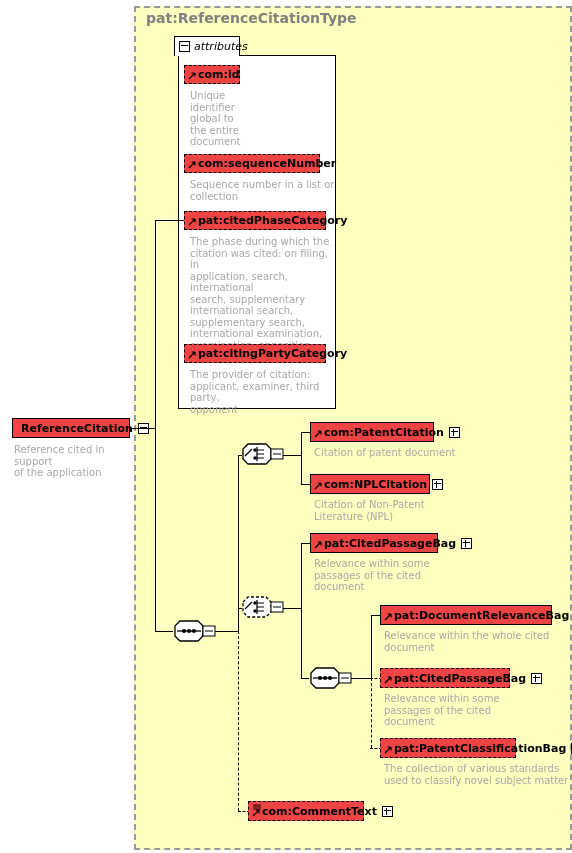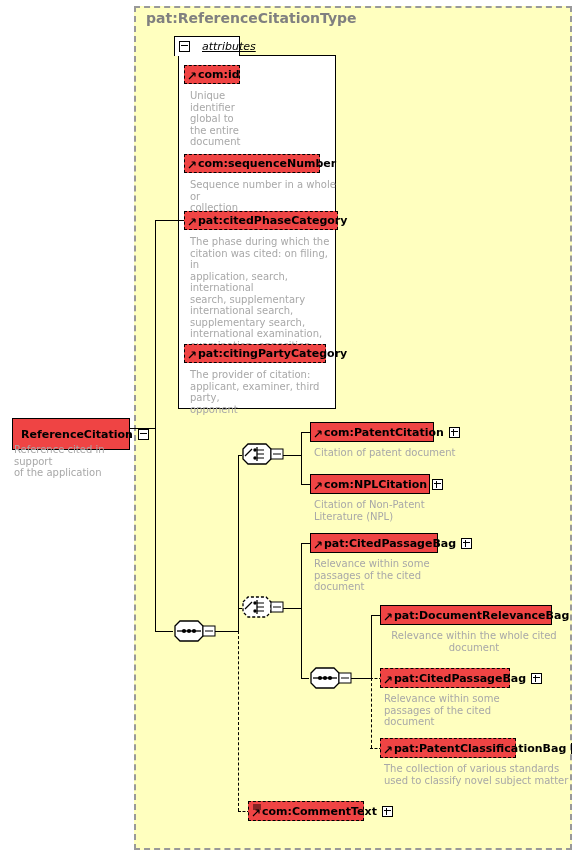--- a/index.html
+++ b/index.html
@@ -9,22 +9,22 @@
   #stage{position:absolute;left:0;top:0;width:572px;height:853px;overflow:hidden;}
 
   
   .type-panel{position:absolute;background:#ffffbf;border:2px dashed #999999;}
   .type-label{position:absolute;font-size:14px;font-weight:bold;color:#808080;
               letter-spacing:0px;white-space:nowrap;}
 
   
   .attrs-box{position:absolute;background:#ffffff;border:1px solid #000000;}
   .attrs-tab{position:absolute;background:#ffffff;border:1px solid #000000;
-             border-bottom:none;display:flex;align-items:center;gap:12px;
-             padding:0 6px 0 4px;box-sizing:border-box;text-decoration:underline;}
+             border-bottom:none;display:flex;align-items:center;gap:4px;
+             padding:0 6px 0 4px;box-sizing:border-box;}
   .attrs-tab .lbl{font-size:11px;font-style:italic;color:#000;white-space:nowrap;}
   .pm{display:inline-block;width:9px;height:9px;border:1px solid #000;
       background:#fff;position:relative;flex:0 0 auto;}
   .pm:before{content:"";position:absolute;left:1px;right:1px;top:3px;
              height:1px;background:#000;}
   .pm.plus:after{content:"";position:absolute;top:1px;bottom:1px;left:3px;
              width:1px;background:#000;}
 
   
   .node{position:absolute;box-sizing:border-box;background:#ef4444;
@@ -87,24 +87,24 @@
 
   <div class="node dashed" style="left:184px;top:154px;width:136px;height:19px;padding:0 4px 0 3px;">
     <span class="shadow"></span>
     <span class="arrow">
       <svg width="9" height="11" viewBox="0 0 9 11">
           <path d="M1,10 L7,4 M7,4 L3.6,4 M7,4 L7,7.4" stroke="#000" stroke-width="1.2" fill="none"></path>
         </svg>
     </span>
     <span class="nm">com:sequenceNumber</span>
   </div>
-  <div class="desc" style="left:190px;top:179px;width:146px;">Sequence number in a whole or
+  <div class="desc" style="left:190px;top:179px;width:146px;">Sequence number in a list or
 collection</div>
 
-  <div class="node dashed" style="left:184px;top:211px;width:154px;height:19px;padding:0 4px 0 3px;">
+  <div class="node dashed" style="left:184px;top:211px;width:142px;height:19px;padding:0 4px 0 3px;">
     <span class="shadow"></span>
     <span class="arrow">
       <svg width="9" height="11" viewBox="0 0 9 11">
           <path d="M1,10 L7,4 M7,4 L3.6,4 M7,4 L7,7.4" stroke="#000" stroke-width="1.2" fill="none"></path>
         </svg>
     </span>
     <span class="nm">pat:citedPhaseCategory</span>
   </div>
   <div class="desc" style="left:190px;top:236px;width:146px;">The phase during which the
 citation was cited: on filing, in
@@ -122,21 +122,21 @@
       <svg width="9" height="11" viewBox="0 0 9 11">
           <path d="M1,10 L7,4 M7,4 L3.6,4 M7,4 L7,7.4" stroke="#000" stroke-width="1.2" fill="none"></path>
         </svg>
     </span>
     <span class="nm">pat:citingPartyCategory</span>
   </div>
   <div class="desc" style="left:190px;top:369px;width:146px;">The provider of citation:
 applicant, examiner, third party,
 opponent</div>
 
-  <div class="node solid" style="left:12px;top:418px;width:118px;height:32px;padding:0 3px 0 8px;text-align:center;">
+  <div class="node solid" style="left:12px;top:418px;width:118px;height:20px;padding:0 3px 0 8px;text-align:center;">
     <span class="shadow"></span>
     <span class="nm">ReferenceCitation</span>
     <span class="pm expand"></span>
   </div>
   <div class="desc" style="left:14px;top:444px;width:130px;">Reference cited in support
 of the application</div>
 
   <div class="ln h" style="left:130px;top:428px;width:25px;"></div>
   <div class="ln v" style="left:155px;top:220px;height:412px;"></div>
 
@@ -260,21 +260,21 @@
   <div class="node solid" style="left:380px;top:605px;width:172px;height:20px;padding:0 3px 0 3px;">
     <span class="shadow"></span>
     <span class="arrow">
       <svg width="9" height="11" viewBox="0 0 9 11">
           <path d="M1,10 L7,4 M7,4 L3.6,4 M7,4 L7,7.4" stroke="#000" stroke-width="1.2" fill="none"></path>
         </svg>
     </span>
     <span class="nm">pat:DocumentRelevanceBag</span>
 
   </div>
-  <div class="desc" style="left:384px;top:630px;width:180px;text-align:center;">Relevance within the whole cited
+  <div class="desc" style="left:384px;top:630px;width:180px;">Relevance within the whole cited
 document</div>
 
   <div class="node dashed" style="left:380px;top:668px;width:130px;height:20px;padding:0 3px 0 3px;">
     <span class="shadow"></span>
     <span class="arrow">
       <svg width="9" height="11" viewBox="0 0 9 11">
           <path d="M1,10 L7,4 M7,4 L3.6,4 M7,4 L7,7.4" stroke="#000" stroke-width="1.2" fill="none"></path>
         </svg>
     </span>
     <span class="nm">pat:CitedPassageBag</span>

